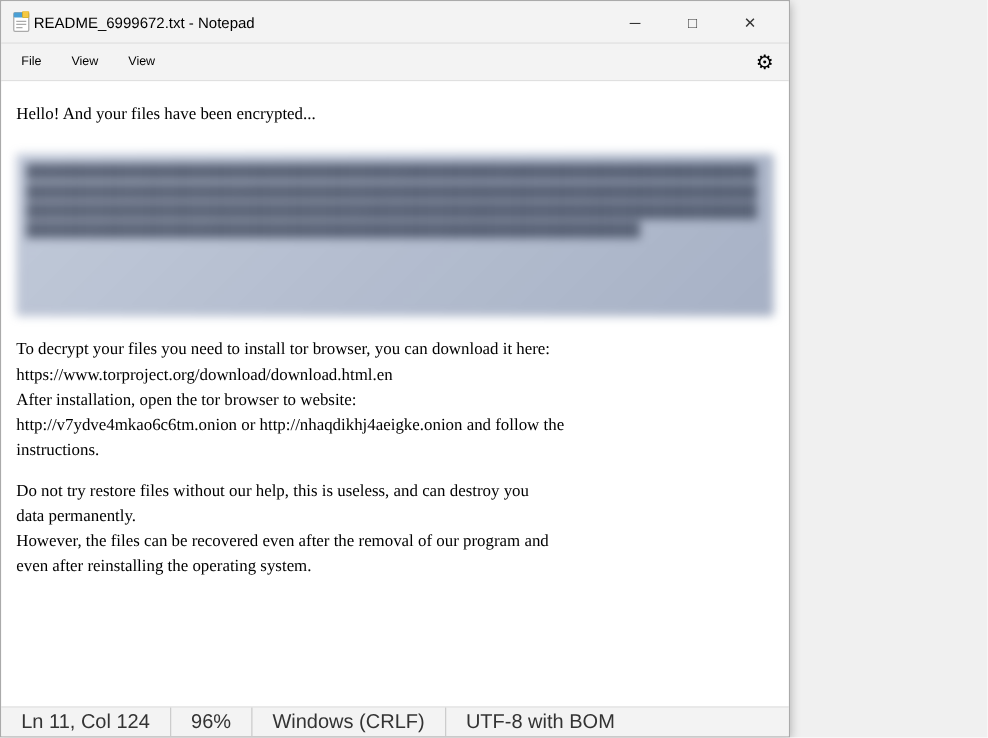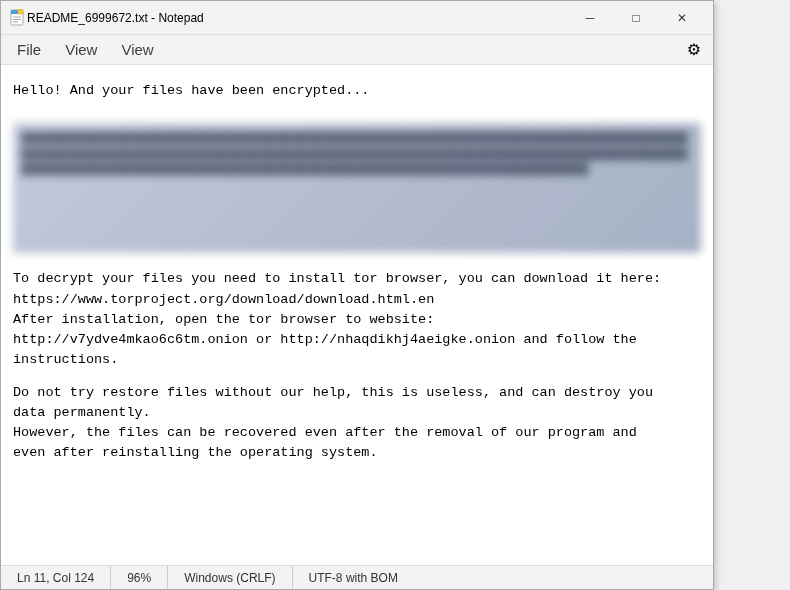--- a/index.html
+++ b/index.html
@@ -10,21 +10,21 @@
 
     body {
       width: 790px;
       height: 590px;
       font-family: 'Segoe UI', Arial, sans-serif;
       background: #f0f0f0;
       overflow: hidden;
     }
 
     .window {
-      width: 714px;
+      width: 632px;
       height: 590px;
       display: flex;
       flex-direction: column;
       background: #f3f3f3;
       border: 1px solid #aaa;
       box-shadow: 0 2px 8px rgba(0,0,0,0.3);
     }
 
     
     .title-bar {
@@ -67,44 +67,44 @@
       background: #f3f3f3;
       height: 30px;
       display: flex;
       align-items: center;
       padding: 0 4px;
       border-bottom: 1px solid #e0e0e0;
     }
 
     .menu-item {
       padding: 4px 12px;
-      font-size: 15px;
+      font-size: 10px;
       cursor: pointer;
       border-radius: 3px;
-      color: #404040;
+      color: #000000;
     }
 
     .menu-bar-settings {
       margin-left: auto;
       padding: 4px 8px;
       cursor: pointer;
       font-size: 16px;
     }
 
     
     .editor-container {
       flex: 1;
       background: #fff;
       overflow: hidden;
       position: relative;
     }
 
     .editor-content {
       padding: 8px 12px;
-      font-family: Liberation Mono, monospace;
+      font-family: Liberation Serif, serif;
       font-size: 13.5px;
       color: #000;
       line-height: 1.5;
       height: 100%;
       overflow: hidden;
       position: relative;
     }
 
     .blurred-section {
       background: linear-gradient(135deg, 
@@ -126,21 +126,21 @@
       word-break: break-all;
     }
 
     
     .status-bar {
       height: 24px;
       background: #f3f3f3;
       border-top: 1px solid #ddd;
       display: flex;
       align-items: center;
-      font-size: 12px;
+      font-size: 16px;
       color: #333;
     }
 
     .status-section {
       padding: 0 16px;
       border-right: 1px solid #ccc;
       height: 100%;
       display: flex;
       align-items: center;
     }

